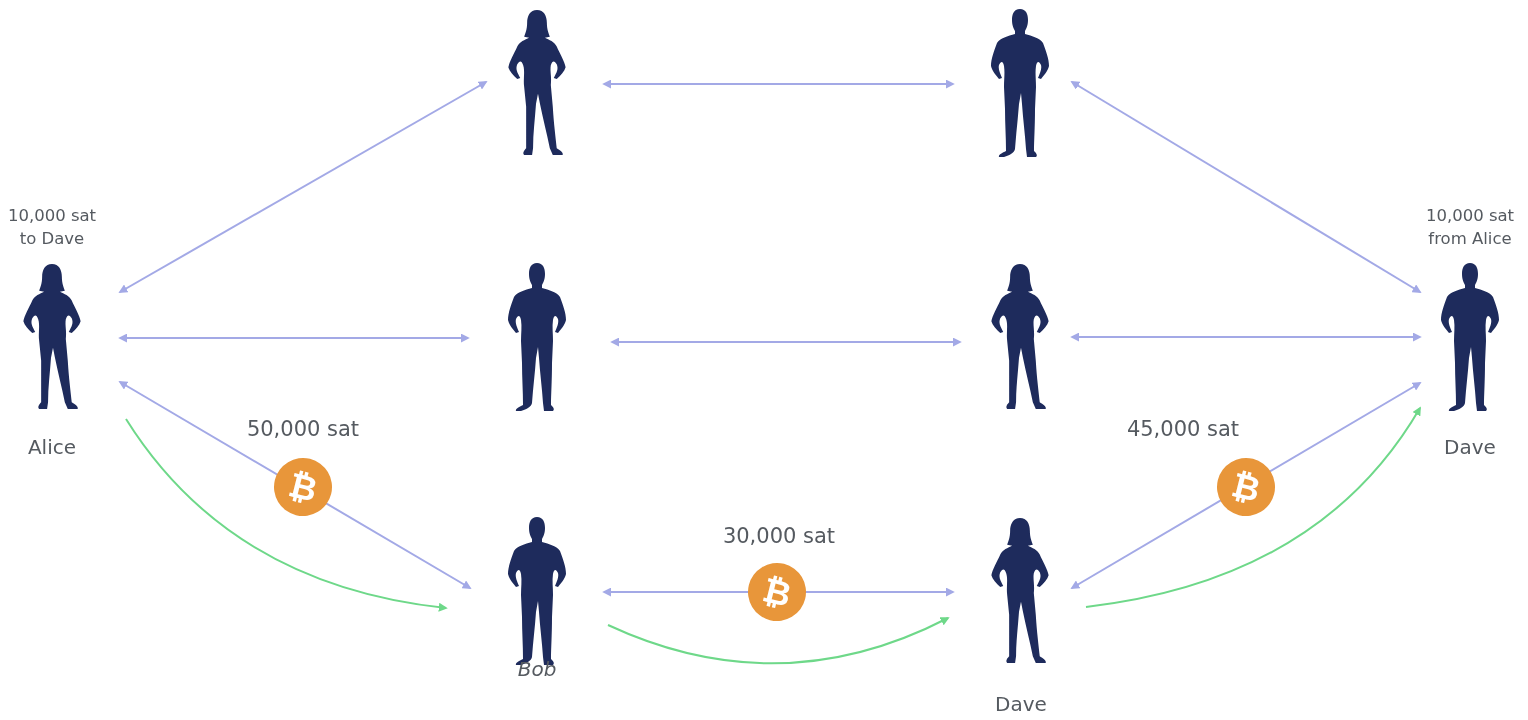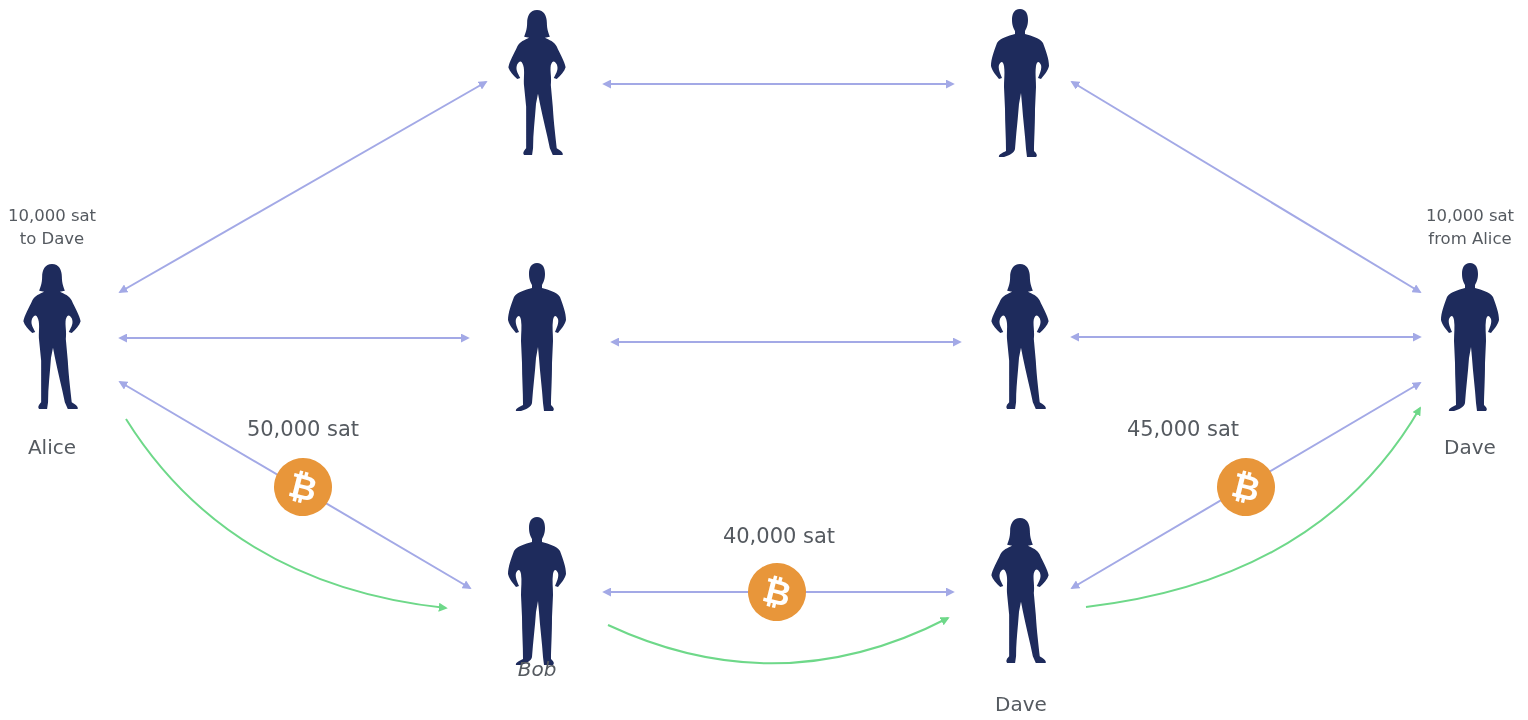--- a/index.html
+++ b/index.html
@@ -58,21 +58,21 @@
     <use href="#male" x="507" y="262" width="60" height="152"></use>
     <use href="#female" x="990" y="264" width="60" height="148"></use>
   </g>
 </svg>
 
 <div class="coin" style="left:274px;top:458px;background:#e8963a;">₿</div>
 <div class="coin" style="left:748px;top:563px;background:#e8963a;">₿</div>
 <div class="coin" style="left:1217px;top:458px;background:#e8963a;">₿</div>
 
 <div class="label amount" style="left:243px;top:417px;width:120px;">50,000 sat</div>
-<div class="label amount" style="left:719px;top:524px;width:120px;">40,000 sat</div>
+<div class="label amount" style="left:719px;top:524px;width:120px;">30,000 sat</div>
 <div class="label amount" style="left:1123px;top:417px;width:120px;">45,000 sat</div>
 
 <div class="label note" style="left:-8px;top:204px;width:120px;">
   <div>10,000 sat</div>
   <div>to Dave</div>
 </div>
 <div class="label note" style="left:1410px;top:204px;width:120px;">
   <div>10,000 sat</div>
   <div>from Alice</div>
 </div>

